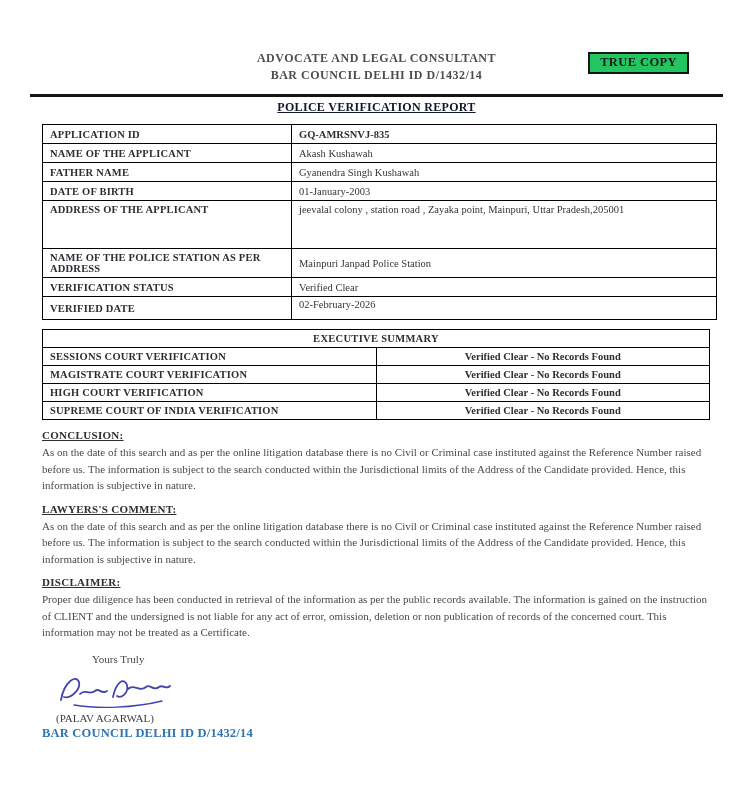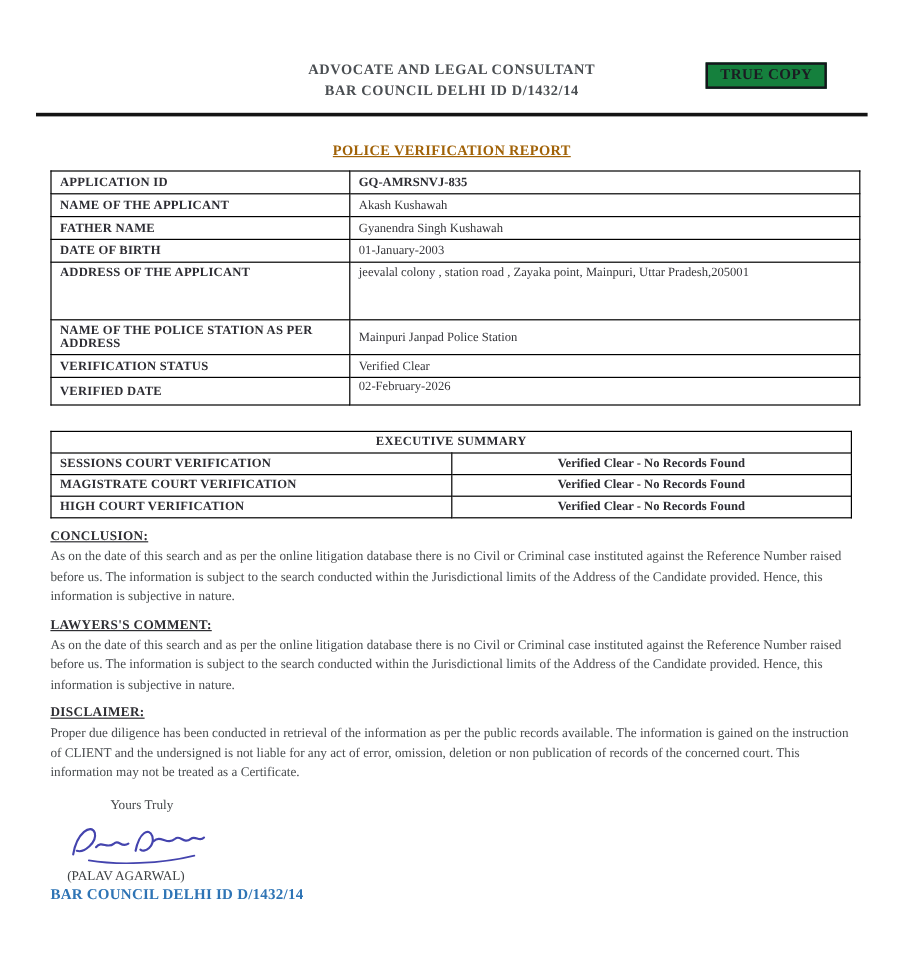--- a/index.html
+++ b/index.html
@@ -23,42 +23,42 @@
   }
   .true-copy{
     position:absolute;
     top:52px;right:64px;
     border:2px solid #15151c;
     padding:1px 10px 2px 10px;
     font-weight:bold;
     font-size:12.5px;
     letter-spacing:0.4px;
     color:#1b1b22;
-    background:#15803d;
+    background:#22c55e;
   }
   .rule{
     height:3px;background:#141414;
     margin:10px -12px 0 -12px;
   }
   .doc-title{
     text-align:center;
     font-weight:bold;
     text-decoration:underline;
     font-size:12px;
     letter-spacing:0.3px;
-    color:#a16207;
-    margin-top:21px;
+    color:#0f172a;
+    margin-top:3px;
   }
   table.grid{
     width:668px;
     border-collapse:collapse;
     table-layout:fixed;
   }
   table.details{margin-top:9px;}
-  table.summary{margin-top:21px;}
+  table.summary{margin-top:9px;}
   .grid td{
     border:1px solid #000;
     padding:2px 7px;
     font-size:10.5px;
     color:#35353a;
     vertical-align:middle;
     overflow:hidden;
   }
   .grid td.lbl{
     width:234px;
@@ -179,20 +179,24 @@
         <td class="val">Verified Clear - No Records Found</td>
       </tr>
       <tr>
         <td class="lbl">MAGISTRATE COURT VERIFICATION</td>
         <td class="val">Verified Clear - No Records Found</td>
       </tr>
       <tr>
         <td class="lbl">HIGH COURT VERIFICATION</td>
         <td class="val">Verified Clear - No Records Found</td>
       </tr>
+      <tr>
+        <td class="lbl">SUPREME COURT OF INDIA VERIFICATION</td>
+        <td class="val">Verified Clear - No Records Found</td>
+      </tr>
     </tbody>
   </table>
 
   <div class="sec-h">CONCLUSION:</div>
   <p class="sec-p">As on the date of this search and as per the online litigation database there is no Civil or Criminal case instituted against the Reference Number raised before us. The information is subject to the search conducted within the Jurisdictional limits of the Address of the Candidate provided. Hence, this information is subjective in nature.</p>
 
   <div class="sec-h">LAWYERS'S COMMENT:</div>
   <p class="sec-p">As on the date of this search and as per the online litigation database there is no Civil or Criminal case instituted against the Reference Number raised before us. The information is subject to the search conducted within the Jurisdictional limits of the Address of the Candidate provided. Hence, this information is subjective in nature.</p>
 
   <div class="sec-h">DISCLAIMER:</div>

